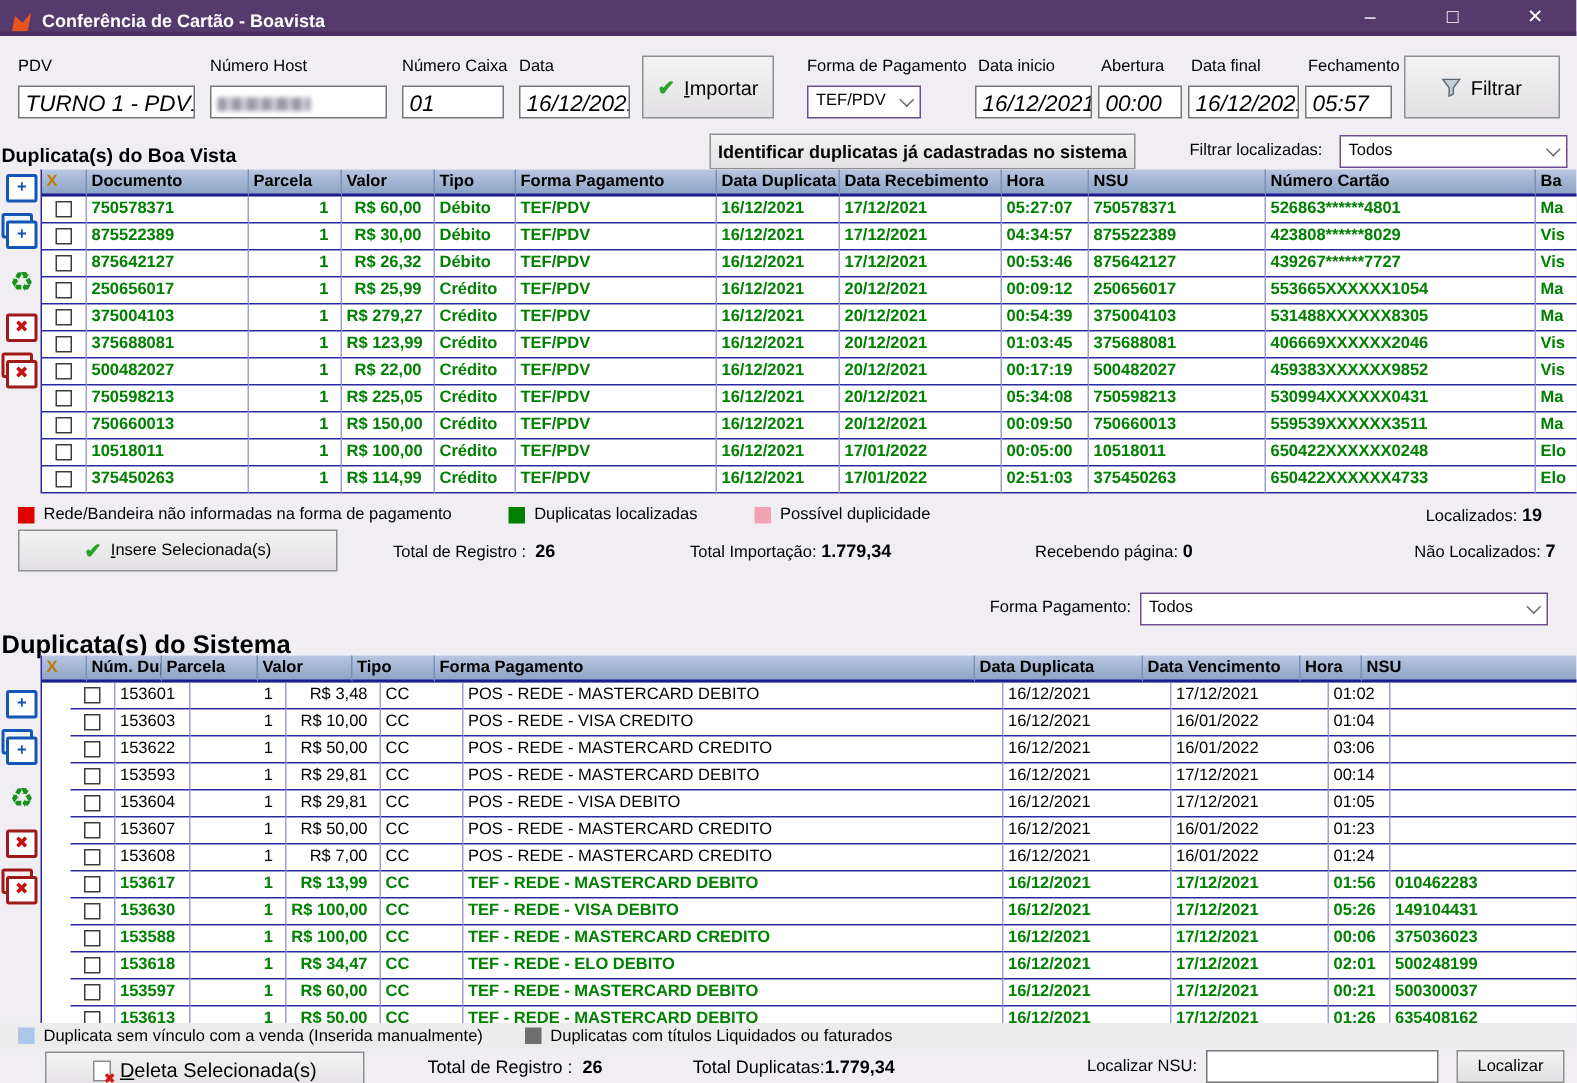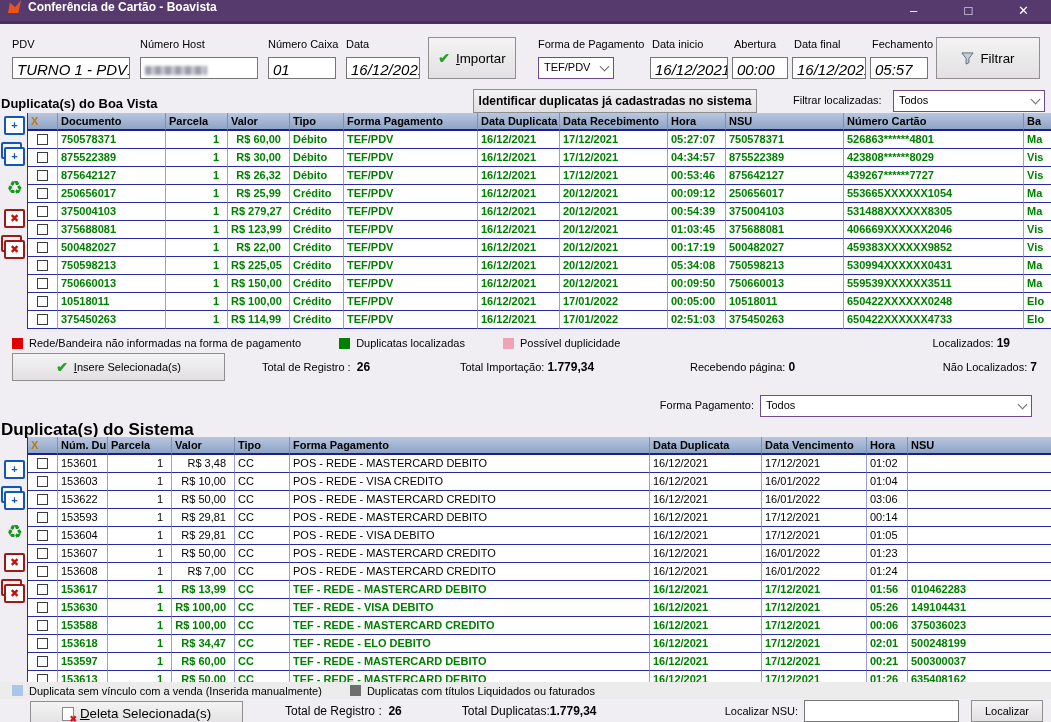--- a/index.html
+++ b/index.html
@@ -2,21 +2,21 @@
 <html><head>
 <meta charset="utf-8">
 <style>
   * { margin:0; padding:0; box-sizing:border-box; }
   html,body { width:1051px; height:722px; overflow:hidden; }
   body { font-family:"Liberation Sans","DejaVu Sans",sans-serif; font-size:11px; background:#f0eef3; color:#000; }
   .window { position:relative; width:1051px; height:722px; overflow:hidden; }
 
   
   .titlebar { position:absolute; left:0; top:0; width:100%; height:24px; background:#563a6e;
-    border-bottom:3px solid #4a2d60; display:flex; align-items:flex-start; color:#fff; }
+    border-bottom:3px solid #4a2d60; display:flex; align-items:flex-end; color:#fff; }
   .app-icon { width:13px; height:13px; margin:0 7px 0 8px; background:#e8541e;
     clip-path:polygon(0 100%,15% 20%,55% 55%,100% 0,80% 100%); }
   .titlebar .title { font-weight:bold; font-size:12px; }
   .win-controls { margin-left:auto; display:flex; height:100%; }
   .win-btn { width:55px; height:100%; display:flex; align-items:center; justify-content:center;
     color:#fff; font-size:13px; cursor:default; }
 
   
   .toolbar { position:absolute; left:0; top:27px; width:100%; height:61px; }
   .lbl { position:absolute; top:11px; white-space:nowrap; }
@@ -57,21 +57,21 @@
   .thead .cell { border-right:1px solid #7b91b4; border-bottom:2px solid #1d1d8e; font-weight:bold; }
   .thead .cell.hx { color:#c07800; font-weight:bold; }
   .ra { text-align:right; padding-right:8px; }
   .cb { display:block; width:11px; height:11px; margin:1px 0 0 6px; background:#fff; border:1px solid #3c3c3c; }
   .localizada { color:#008000; font-weight:bold; }
   .t1 .c0{width:30px}.t1 .c1{width:108px}.t1 .c2{width:62px}.t1 .c3{width:62px}.t1 .c4{width:54px}
   .t1 .c5{width:134px}.t1 .c6{width:82px}.t1 .c7{width:108px}.t1 .c8{width:58px}.t1 .c9{width:118px}
   .t1 .c10{width:180px}.t1 .c11{width:28px;border-right:none}
   .t2 .c0{width:30px}.t2 .c1{width:50px}.t2 .c2{width:64px}.t2 .c3{width:63px}.t2 .c4{width:55px}
   .t2 .c5{width:360px}.t2 .c6{width:112px}.t2 .c7{width:105px}.t2 .c8{width:41px}.t2 .c9{width:144px;border-right:none}
-  #tbody2 { height:228px; overflow:hidden; }
+  #tbody2 { height:228px; overflow:hidden;padding-left:19px; }
 
   
   .legend-row1 { position:absolute; left:12px; top:336px; width:1030px; display:flex; align-items:center; }
   .sq { display:inline-block; width:11px; height:11px; margin-right:6px; flex:none; }
   .totals1 { position:absolute; left:0; top:351px; width:1051px; height:32px; }
   .insere-btn { position:absolute; left:12px; top:2px; width:213px; height:28px; font-size:11px; }
   .stat { white-space:nowrap; }
   .stat b { font-size:12px; }
   .fp-row-lbl { position:absolute; top:399px; right:297px; }
   .fp-combo { position:absolute; left:760px; top:395px; width:272px; }
@@ -350,21 +350,21 @@
       </div>
   </div>
 
   <div class="legend-row1">
     <span class="sq" style="background: rgb(224, 0, 0);"></span>
     <span>Rede/Bandeira não informadas na forma de pagamento</span>
     <span class="sq" style="margin-left: 38px; background: rgb(0, 128, 0);"></span>
     <span>Duplicatas localizadas</span>
     <span class="sq" style="margin-left: 38px; background: rgb(240, 163, 180);"></span>
     <span>Possível duplicidade</span>
-    <span class="stat" style="margin-left:auto;margin-right:32px"><span>Localizados:</span> <b>19</b></span>
+    <span class="stat" style="margin-left:auto;margin-right:14px"><span>Localizados:</span> <b>19</b></span>
   </div>
 
   <div class="totals1">
     <button class="btn3d insere-btn">
       <span class="check">✔</span>
       <span><u>I</u><span>nsere Selecionada(s)</span></span>
     </button>
     <span class="stat" style="position:absolute;left:262px;top:9px"><span>Total de Registro :</span>&nbsp; <b>26</b></span>
     <span class="stat" style="position:absolute;left:460px;top:9px"><span>Total Importação:</span> <b>1.779,34</b></span>
     <span class="stat" style="position:absolute;left:690px;top:9px"><span>Recebendo página:</span> <b>0</b></span>

